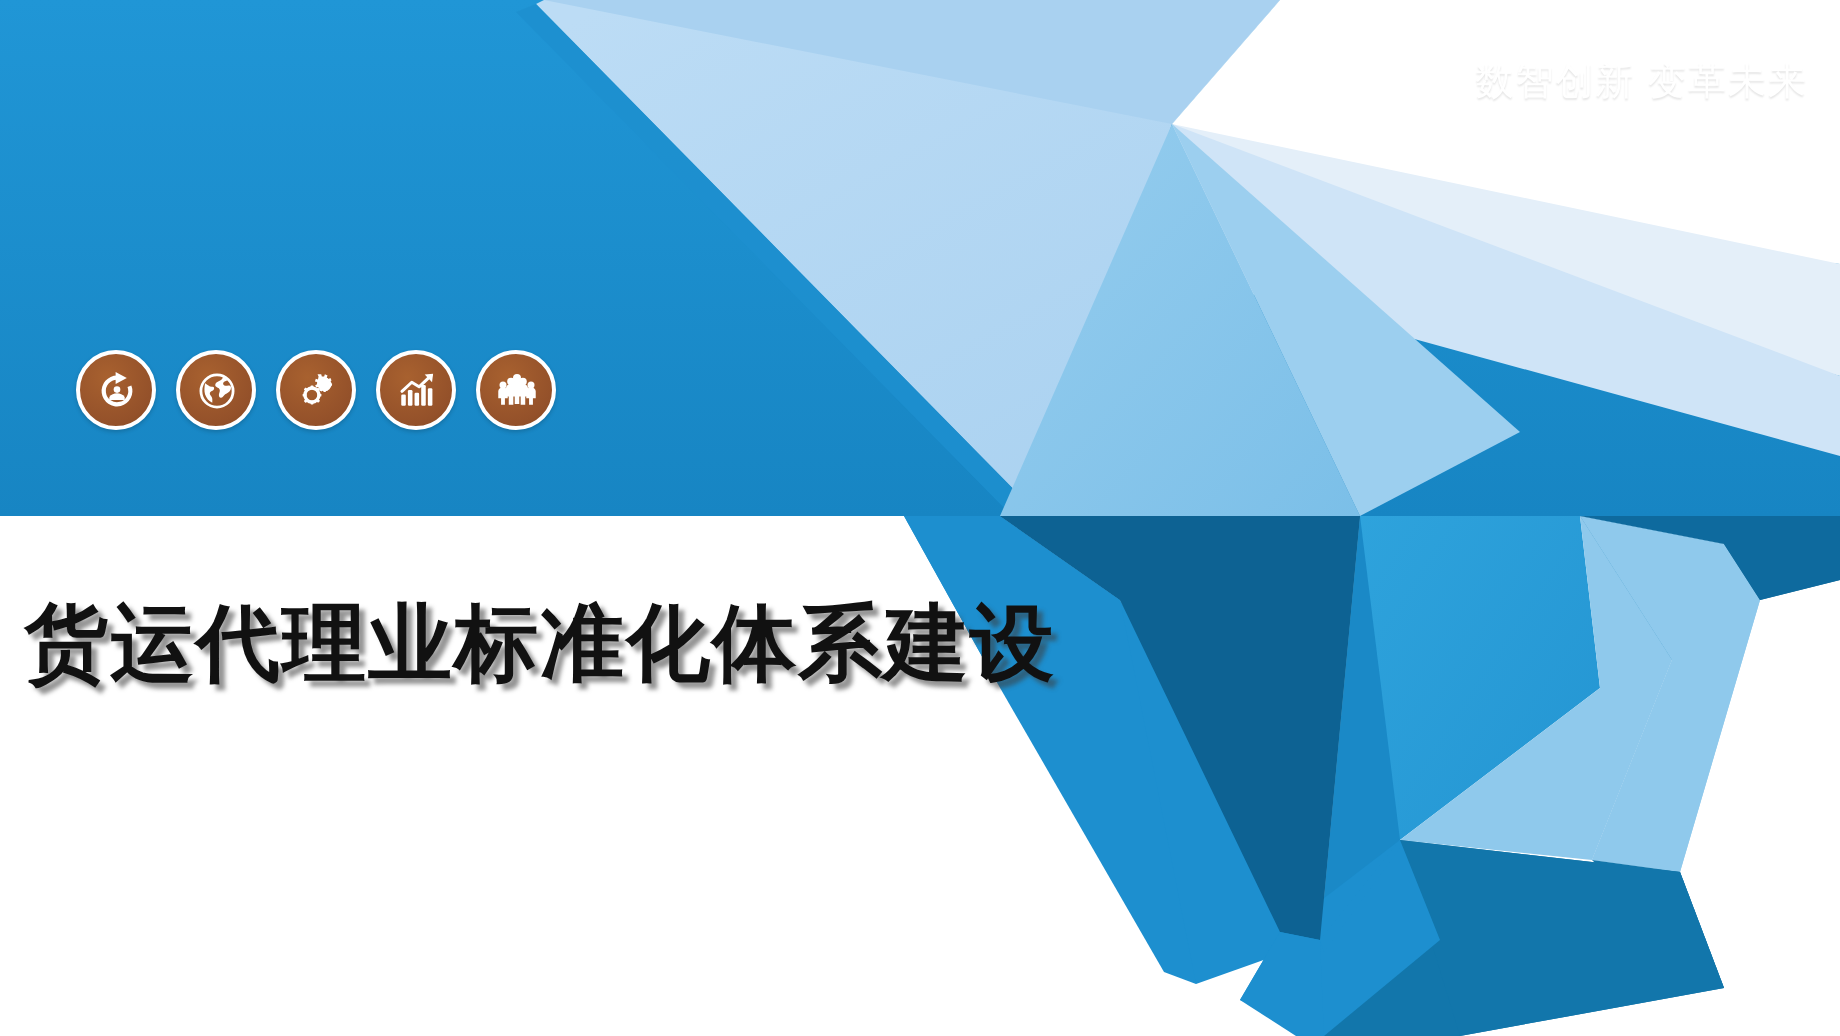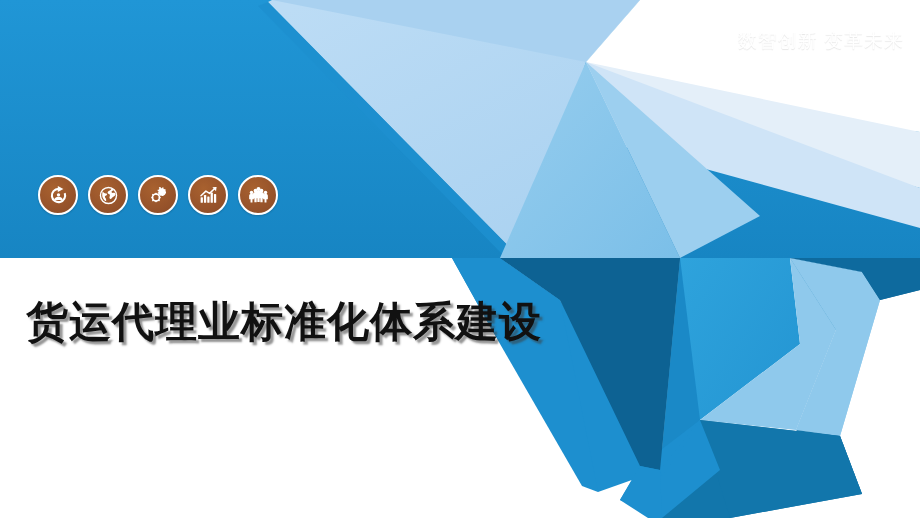--- a/index.html
+++ b/index.html
@@ -58,21 +58,21 @@
     align-items: center;
     justify-content: center;
     box-shadow: 0 1px 2px rgba(0,0,0,0.18);
   }
   .icon-badge svg {
     display: block;
   }
   
   .main-title {
     position: absolute;
-    left: 26px;
+    left: 12px;
     top: 294px;
     font-size: 42px;
     font-weight: bold;
     color: #111111;
     letter-spacing: 1px;
     white-space: nowrap;
     text-shadow: 3px 3px 2px rgba(60,60,60,0.55);
   }
 </style>
 </head>

